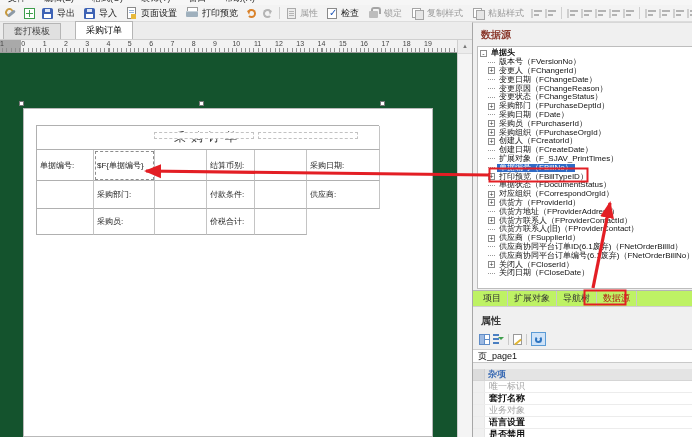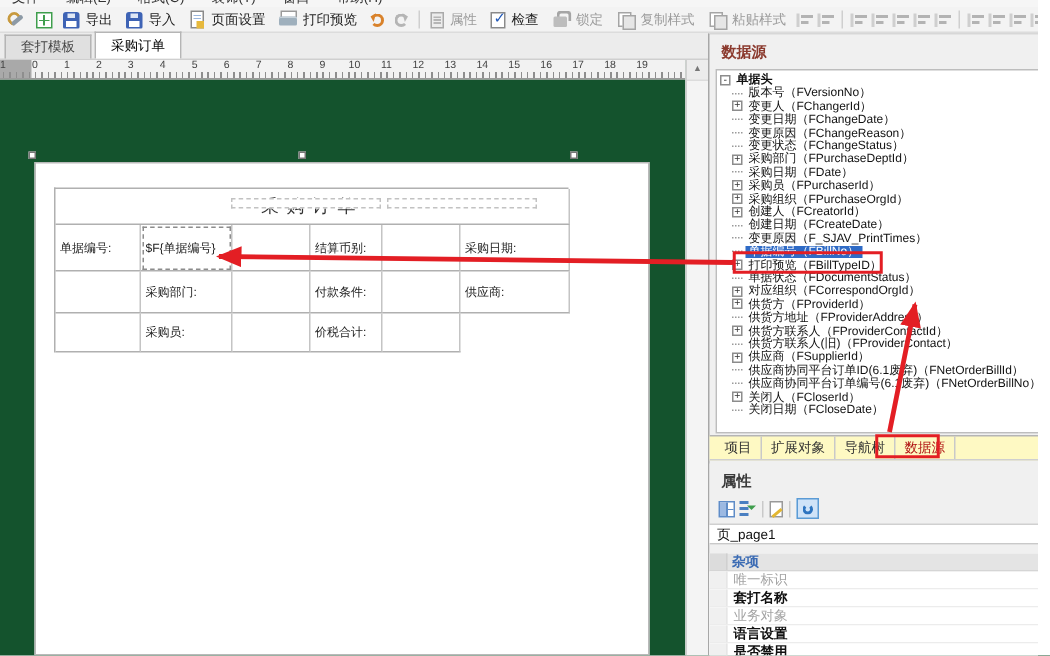--- a/index.html
+++ b/index.html
@@ -38,21 +38,21 @@
 .icon-check{width:10px;height:11px;background:#fff;border:1px solid #8a8a8a;margin-top:1px}
 .icon-check::after{content:"✓";position:absolute;left:1px;top:-2px;font-size:10px;color:#2058b8;font-weight:bold}
 .icon-lock::before{content:"";position:absolute;left:3px;top:0;width:6px;height:5px;border:2px solid #a5a5a5;border-bottom:none;border-radius:3px 3px 0 0}
 .icon-lock::after{content:"";position:absolute;left:1px;top:4px;width:9px;height:7px;background:#bdbdbd;border-radius:1px}
 .icon-copysty::before,.icon-pastesty::before{content:"";position:absolute;left:1px;top:1px;width:7px;height:8px;background:#fff;border:1px solid #a5a5a5}
 .icon-copysty::after,.icon-pastesty::after{content:"";position:absolute;left:4px;top:3px;width:7px;height:8px;background:#e6e6e6;border:1px solid #a5a5a5}
 .align-ico{width:11px;height:11px;flex:none;background-image:linear-gradient(#b3b3b3,#b3b3b3),linear-gradient(#b3b3b3,#b3b3b3),linear-gradient(#cfcfcf,#cfcfcf);background-size:8px 2px,5px 2px,2px 9px;background-position:3px 2px,3px 6px,0 1px;background-repeat:no-repeat}
 
 
 .doctabs{position:absolute;left:0;top:22px;width:472px;height:18px;background:#ececec;border-bottom:1px solid #cfcfcf;display:flex;align-items:flex-end;padding-left:3px}
-.dtab{height:16px;line-height:15px;padding:0 10px;border:1px solid #b5b5b5;border-bottom:none;background:#e0e0e0;color:#444;margin-right:2px}
+.dtab{height:16px;line-height:15px;padding:0 10px;border:1px solid #b5b5b5;border-bottom:none;background:#e0e0e0;color:#444;margin-right:14px}
 .dtab.active{background:#fff;color:#000;height:18px;line-height:17px;position:relative;z-index:2}
 
 
 .canvas{position:absolute;left:0;top:40px;width:457px;height:397px;background:#14532d;overflow:hidden}
 .ruler{position:absolute;left:0;top:0;width:457px;height:13px;background:#f2f2f2;border-bottom:1px solid #9a9a9a}
 .ruler .origin{position:absolute;left:0;top:0;width:21px;height:12px;background:#a9a9a9}
 .ruler .ticks{position:absolute;left:2px;right:0;bottom:0;height:4px;background:repeating-linear-gradient(90deg,#8e8e8e 0 1px,transparent 1px 4.26px)}
 .rnum{position:absolute;top:0;font-size:7px;color:#444;transform:translateX(-50%)}
 .page{position:absolute;left:23px;top:68px;width:410px;height:329px;background:#fff;border:1px solid #b9b9b9}
 .handle{position:absolute;width:5px;height:5px;background:#fff;border:1px solid #777}
@@ -71,21 +71,21 @@
 .ds-title{position:absolute;left:8px;top:5px;font-size:10px;font-weight:bold;color:#8b3a2e}
 .tree-box{position:absolute;left:4px;top:23px;width:220px;height:243px;background:#fff;border:1px solid #bdbdbd;overflow:hidden;padding:2px 0 0 2px;display:flex;flex-direction:column}
 .trow{height:8.8px;display:flex;align-items:center;font-size:8px;line-height:8px;color:#111;white-space:nowrap;flex:none}
 .trow.root .tlabel{font-weight:bold}
 .ind{width:8px;flex:none}
 .exp{width:7px;height:7px;border:1px solid #8c8c8c;background:#fff;font-size:7px;line-height:5px;text-align:center;color:#333;margin-right:2px;flex:none}
 .dash{width:7px;height:0;border-top:1px dotted #9a9a9a;margin-right:2px;flex:none}
 .tlabel{padding:0 2px}
 
 
-.panel-tabs{position:absolute;left:0;top:267px;width:228px;height:17px;border-top:1px solid #b5b5b5;border-bottom:1px solid #cfcfcf;background:#fef9c3;display:flex;align-items:center;padding-left:4px}
+.panel-tabs{position:absolute;left:0;top:267px;width:228px;height:17px;border-top:1px solid #b5b5b5;border-bottom:1px solid #cfcfcf;background:#bef264;display:flex;align-items:center;padding-left:4px}
 .ptab{padding:0 6px;height:100%;display:flex;align-items:center;color:#333;border-right:1px solid #c9c9c9}
 .ptab.active{color:#b01212}
 
 
 .props{position:absolute;left:0;top:286px;width:228px;bottom:0;background:#f0f0f0}
 .props-title{padding:5px 0 3px 8px;font-size:10px;font-weight:bold;color:#3a3a3a}
 .props-icons{display:flex;align-items:center;gap:3px;padding:1px 0 3px 6px;border-bottom:1px solid #d0d0d0}
 .psep{width:1px;height:11px;background:#c9c9c9;margin:0 1px}
 .icon-categorize{width:11px;height:11px;background:#fff;border:1px solid #5f8cc7;position:relative}
 .icon-categorize::after{content:"";position:absolute;inset:0;background:linear-gradient(90deg,#9cb9e2 0 4px,#5f8cc7 4px 5px,transparent 5px),linear-gradient(transparent 0 4px,#5f8cc7 4px 5px,transparent 5px)}
@@ -330,21 +330,21 @@
           <span class="tlabel">创建人（FCreatorId）</span>
         </div>
         <div class="trow">
           <span class="ind"></span>
           <span class="dash"></span>
           <span class="tlabel">创建日期（FCreateDate）</span>
         </div>
         <div class="trow">
           <span class="ind"></span>
           <span class="dash"></span>
-          <span class="tlabel">变更原因（F_SJAV_PrintTimes）</span>
+          <span class="tlabel">扩展对象（F_SJAV_PrintTimes）</span>
         </div>
         <div class="trow selected">
           <span class="ind"></span>
           <span class="dash"></span>
           <span class="tlabel" style="background: rgb(47, 107, 198); color: rgb(255, 255, 255);">单据编号（FBillNo）</span>
         </div>
         <div class="trow">
           <span class="ind"></span>
           <span class="exp">+</span>
           <span class="tlabel">打印预览（FBillTypeID）</span>

